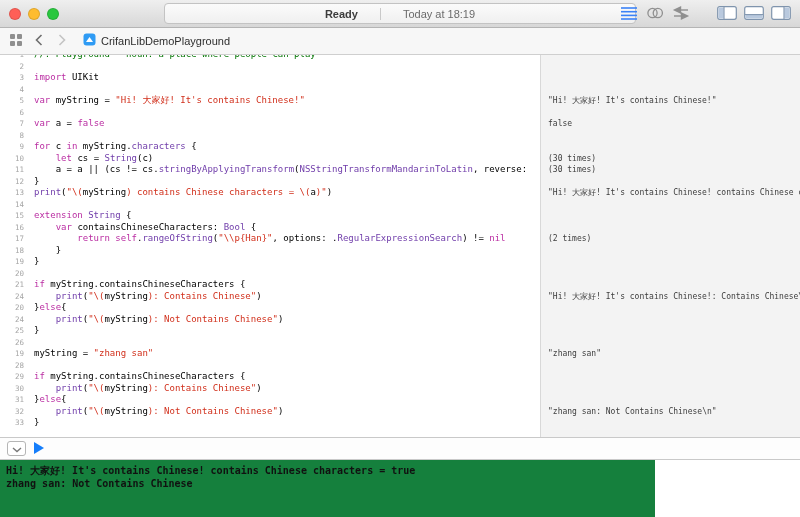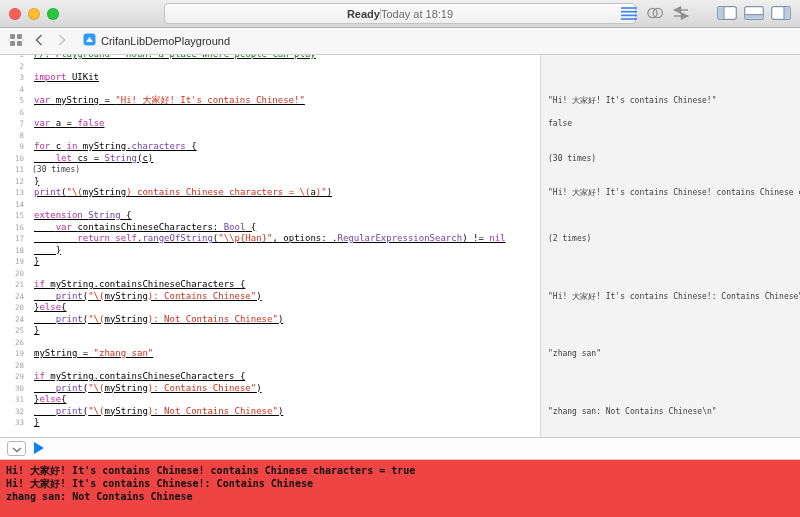--- a/index.html
+++ b/index.html
@@ -7,21 +7,21 @@
   body { position:relative; background:#fff; font-family:"Liberation Sans","DejaVu Sans",sans-serif; }
 
   
   .titlebar { position:absolute; left:0; top:0; width:800px; height:28px;
     background:linear-gradient(#efefef,#d7d7d7); border-bottom:1px solid #b4b4b4; }
   .traffic { position:absolute; left:9px; top:8px; display:flex; }
   .tl { width:12px; height:12px; border-radius:50%; margin-right:7px; border:1px solid rgba(0,0,0,.12); }
   .tl.red { background:#ff5f57; } .tl.yellow { background:#febc2f; } .tl.green { background:#29c73f; }
   .activity { position:absolute; left:50%; transform:translateX(-50%); top:3px; width:472px; height:21px;
     border:1px solid #c3c3c3; border-radius:4px; background:linear-gradient(#fbfbfb,#f0f0f0);
-    display:flex; align-items:center; justify-content:center; gap:0; font-size:11px; }
+    display:flex; align-items:center; justify-content:center; gap:22px; font-size:11px; }
   .status-main { font-weight:bold; color:#3c3c3c; }
   .status-div { width:1px; height:12px; background:#c9c9c9; }
   .status-sub { color:#6b6b6b; }
   .tb-group { position:absolute; top:6px; display:flex; gap:4px; }
   .tb-group.editors { right:108px; }
   .tb-group.panels { right:8px; gap:5px; }
   .tb-btn { width:22px; height:16px; display:flex; align-items:center; justify-content:center; background:transparent; border:none; cursor:default; }
 
   
   .jumpbar { position:absolute; left:0; top:28px; width:800px; height:27px; background:#f7f7f7;
@@ -30,38 +30,38 @@
   .crumb { display:flex; align-items:center; gap:5px; margin-left:6px; }
   .crumb-label { font-size:11px; color:#2e2e2e; }
 
   
   .editor { position:absolute; left:0; top:55px; width:800px; height:382px; background:#fff; overflow:hidden; }
   .results-bg { position:absolute; right:0; top:0; bottom:0; width:260px; background:#f3f3f3; border-left:1px solid #d8d8d8; }
   .rows { position:relative; margin-top:-6px; }
   .crow { display:flex; height:11.5px; line-height:11.5px;
     font-family:"DejaVu Sans Mono","Liberation Mono",monospace; font-size:9px; white-space:pre; }
   .gut { width:24px; flex:none; text-align:right; font-size:7.5px; color:var(--ln,#a6a6a6); }
-  .code { flex:1; padding-left:10px; overflow:hidden; color:var(--pln,#000);text-decoration:underline; }
+  .code { flex:1; padding-left:10px; overflow:hidden; color:var(--pln,#000); }
   .res { width:260px; flex:none; padding-left:8px; overflow:hidden; font-size:8px; color:var(--res,#3c3c3c); }
   .tok-k { color:var(--kw,#BA2DA2); }
   .tok-s { color:var(--str,#D12F1B); }
   .tok-c { color:var(--cmt,#007400); }
   .tok-t { color:var(--typ,#703DAA); }
   .tok-p { color:var(--pln,#000); }
 
   
   .debugbar { position:absolute; left:0; top:437px; width:800px; height:23px; background:#fdfdfd;
     border-top:1px solid #c9c9c9; border-bottom:1px solid #c9c9c9; }
   .toggle-btn { position:absolute; left:7px; top:3px; width:19px; height:15px; background:#fff;
     border:1px solid #b5b5b5; border-radius:3px; display:flex; align-items:center; justify-content:center; }
   .run-btn { position:absolute; left:33px; top:4px; width:12px; height:14px; background:transparent; border:none;
     display:flex; align-items:center; justify-content:center; }
 
   
-  .console { position:absolute; left:0; top:460px; width:800px; height:57px; background:#ef4444; padding:4px 16px 0 6px; }
+  .console { position:absolute; left:0; top:460px; width:655px; height:57px; background:#15803d; padding:4px 16px 0 6px; }
   .conline { font-family:"DejaVu Sans Mono","Liberation Mono",monospace; font-weight:bold;
     font-size:10px; line-height:13px; color:#111; white-space:pre; }
 </style>
 </head>
 <body>
 
 <div class="titlebar">
   <div class="traffic">
     <span class="tl red"></span>
     <span class="tl yellow"></span>
@@ -181,21 +181,21 @@
       <div class="crow"><span class="gut">1</span><span class="code"><span class="tok-c">//: Playground - noun: a place where people can play</span></span><span class="res"></span></div>
       <div class="crow"><span class="gut">2</span><span class="code"></span><span class="res"></span></div>
       <div class="crow"><span class="gut">3</span><span class="code"><span class="tok-k">import </span><span class="tok-p">UIKit</span></span><span class="res"></span></div>
       <div class="crow"><span class="gut">4</span><span class="code"></span><span class="res"></span></div>
       <div class="crow"><span class="gut">5</span><span class="code"><span class="tok-k">var </span><span class="tok-p">myString = </span><span class="tok-s">"Hi! 大家好! It's contains Chinese!"</span></span><span class="res">"Hi! 大家好! It's contains Chinese!"</span></div>
       <div class="crow"><span class="gut">6</span><span class="code"></span><span class="res"></span></div>
       <div class="crow"><span class="gut">7</span><span class="code"><span class="tok-k">var </span><span class="tok-p">a = </span><span class="tok-k">false</span></span><span class="res">false</span></div>
       <div class="crow"><span class="gut">8</span><span class="code"></span><span class="res"></span></div>
       <div class="crow"><span class="gut">9</span><span class="code"><span class="tok-k">for </span><span class="tok-p">c </span><span class="tok-k">in </span><span class="tok-p">myString.</span><span class="tok-t">characters</span><span class="tok-p"> {</span></span><span class="res"></span></div>
       <div class="crow"><span class="gut">10</span><span class="code"><span class="tok-p">    </span><span class="tok-k">let </span><span class="tok-p">cs = </span><span class="tok-t">String</span><span class="tok-p">(c)</span></span><span class="res">(30 times)</span></div>
-      <div class="crow"><span class="gut">11</span><span class="res">(30 times)</span></div>
+      <div class="crow"><span class="gut">11</span><span class="code"><span class="tok-p">    a = a || (cs != cs.</span><span class="tok-t">stringByApplyingTransform</span><span class="tok-p">(</span><span class="tok-t">NSStringTransformMandarinToLatin</span><span class="tok-p">, reverse:</span></span><span class="res">(30 times)</span></div>
       <div class="crow"><span class="gut">12</span><span class="code"><span class="tok-p">}</span></span><span class="res"></span></div>
       <div class="crow"><span class="gut">13</span><span class="code"><span class="tok-t">print</span><span class="tok-p">(</span><span class="tok-s">"\(</span><span class="tok-p">myString</span><span class="tok-s">) contains Chinese characters = \(</span><span class="tok-p">a</span><span class="tok-s">)"</span><span class="tok-p">)</span></span><span class="res">"Hi! 大家好! It's contains Chinese! contains Chinese ch…</span></div>
       <div class="crow"><span class="gut">14</span><span class="code"></span><span class="res"></span></div>
       <div class="crow"><span class="gut">15</span><span class="code"><span class="tok-k">extension </span><span class="tok-t">String</span><span class="tok-p"> {</span></span><span class="res"></span></div>
       <div class="crow"><span class="gut">16</span><span class="code"><span class="tok-p">    </span><span class="tok-k">var </span><span class="tok-p">containsChineseCharacters: </span><span class="tok-t">Bool</span><span class="tok-p"> {</span></span><span class="res"></span></div>
       <div class="crow"><span class="gut">17</span><span class="code"><span class="tok-p">        </span><span class="tok-k">return </span><span class="tok-k">self</span><span class="tok-p">.</span><span class="tok-t">rangeOfString</span><span class="tok-p">(</span><span class="tok-s">"\\p{Han}"</span><span class="tok-p">, options: .</span><span class="tok-t">RegularExpressionSearch</span><span class="tok-p">) != </span><span class="tok-k">nil</span></span><span class="res">(2 times)</span></div>
       <div class="crow"><span class="gut">18</span><span class="code"><span class="tok-p">    }</span></span><span class="res"></span></div>
       <div class="crow"><span class="gut">19</span><span class="code"><span class="tok-p">}</span></span><span class="res"></span></div>
       <div class="crow"><span class="gut">20</span><span class="code"></span><span class="res"></span></div>
       <div class="crow"><span class="gut">21</span><span class="code"><span class="tok-k">if </span><span class="tok-p">myString.containsChineseCharacters {</span></span><span class="res"></span></div>
@@ -226,15 +226,14 @@
     <span>
       <svg width="12" height="14" viewBox="0 0 12 14">
         <polygon points="1,1 11,7 1,13" fill="#157EFB"></polygon>
         </svg>
     </span>
   </button>
 </div>
 
 <div class="console">
     <div class="conline">Hi! 大家好! It's contains Chinese! contains Chinese characters = true</div>
-    <div class="conline">Hi! 大家好! It's contains Chinese!: Contains Chinese</div>
     <div class="conline">zhang san: Not Contains Chinese</div>
   </div>
 
 </body></html>

